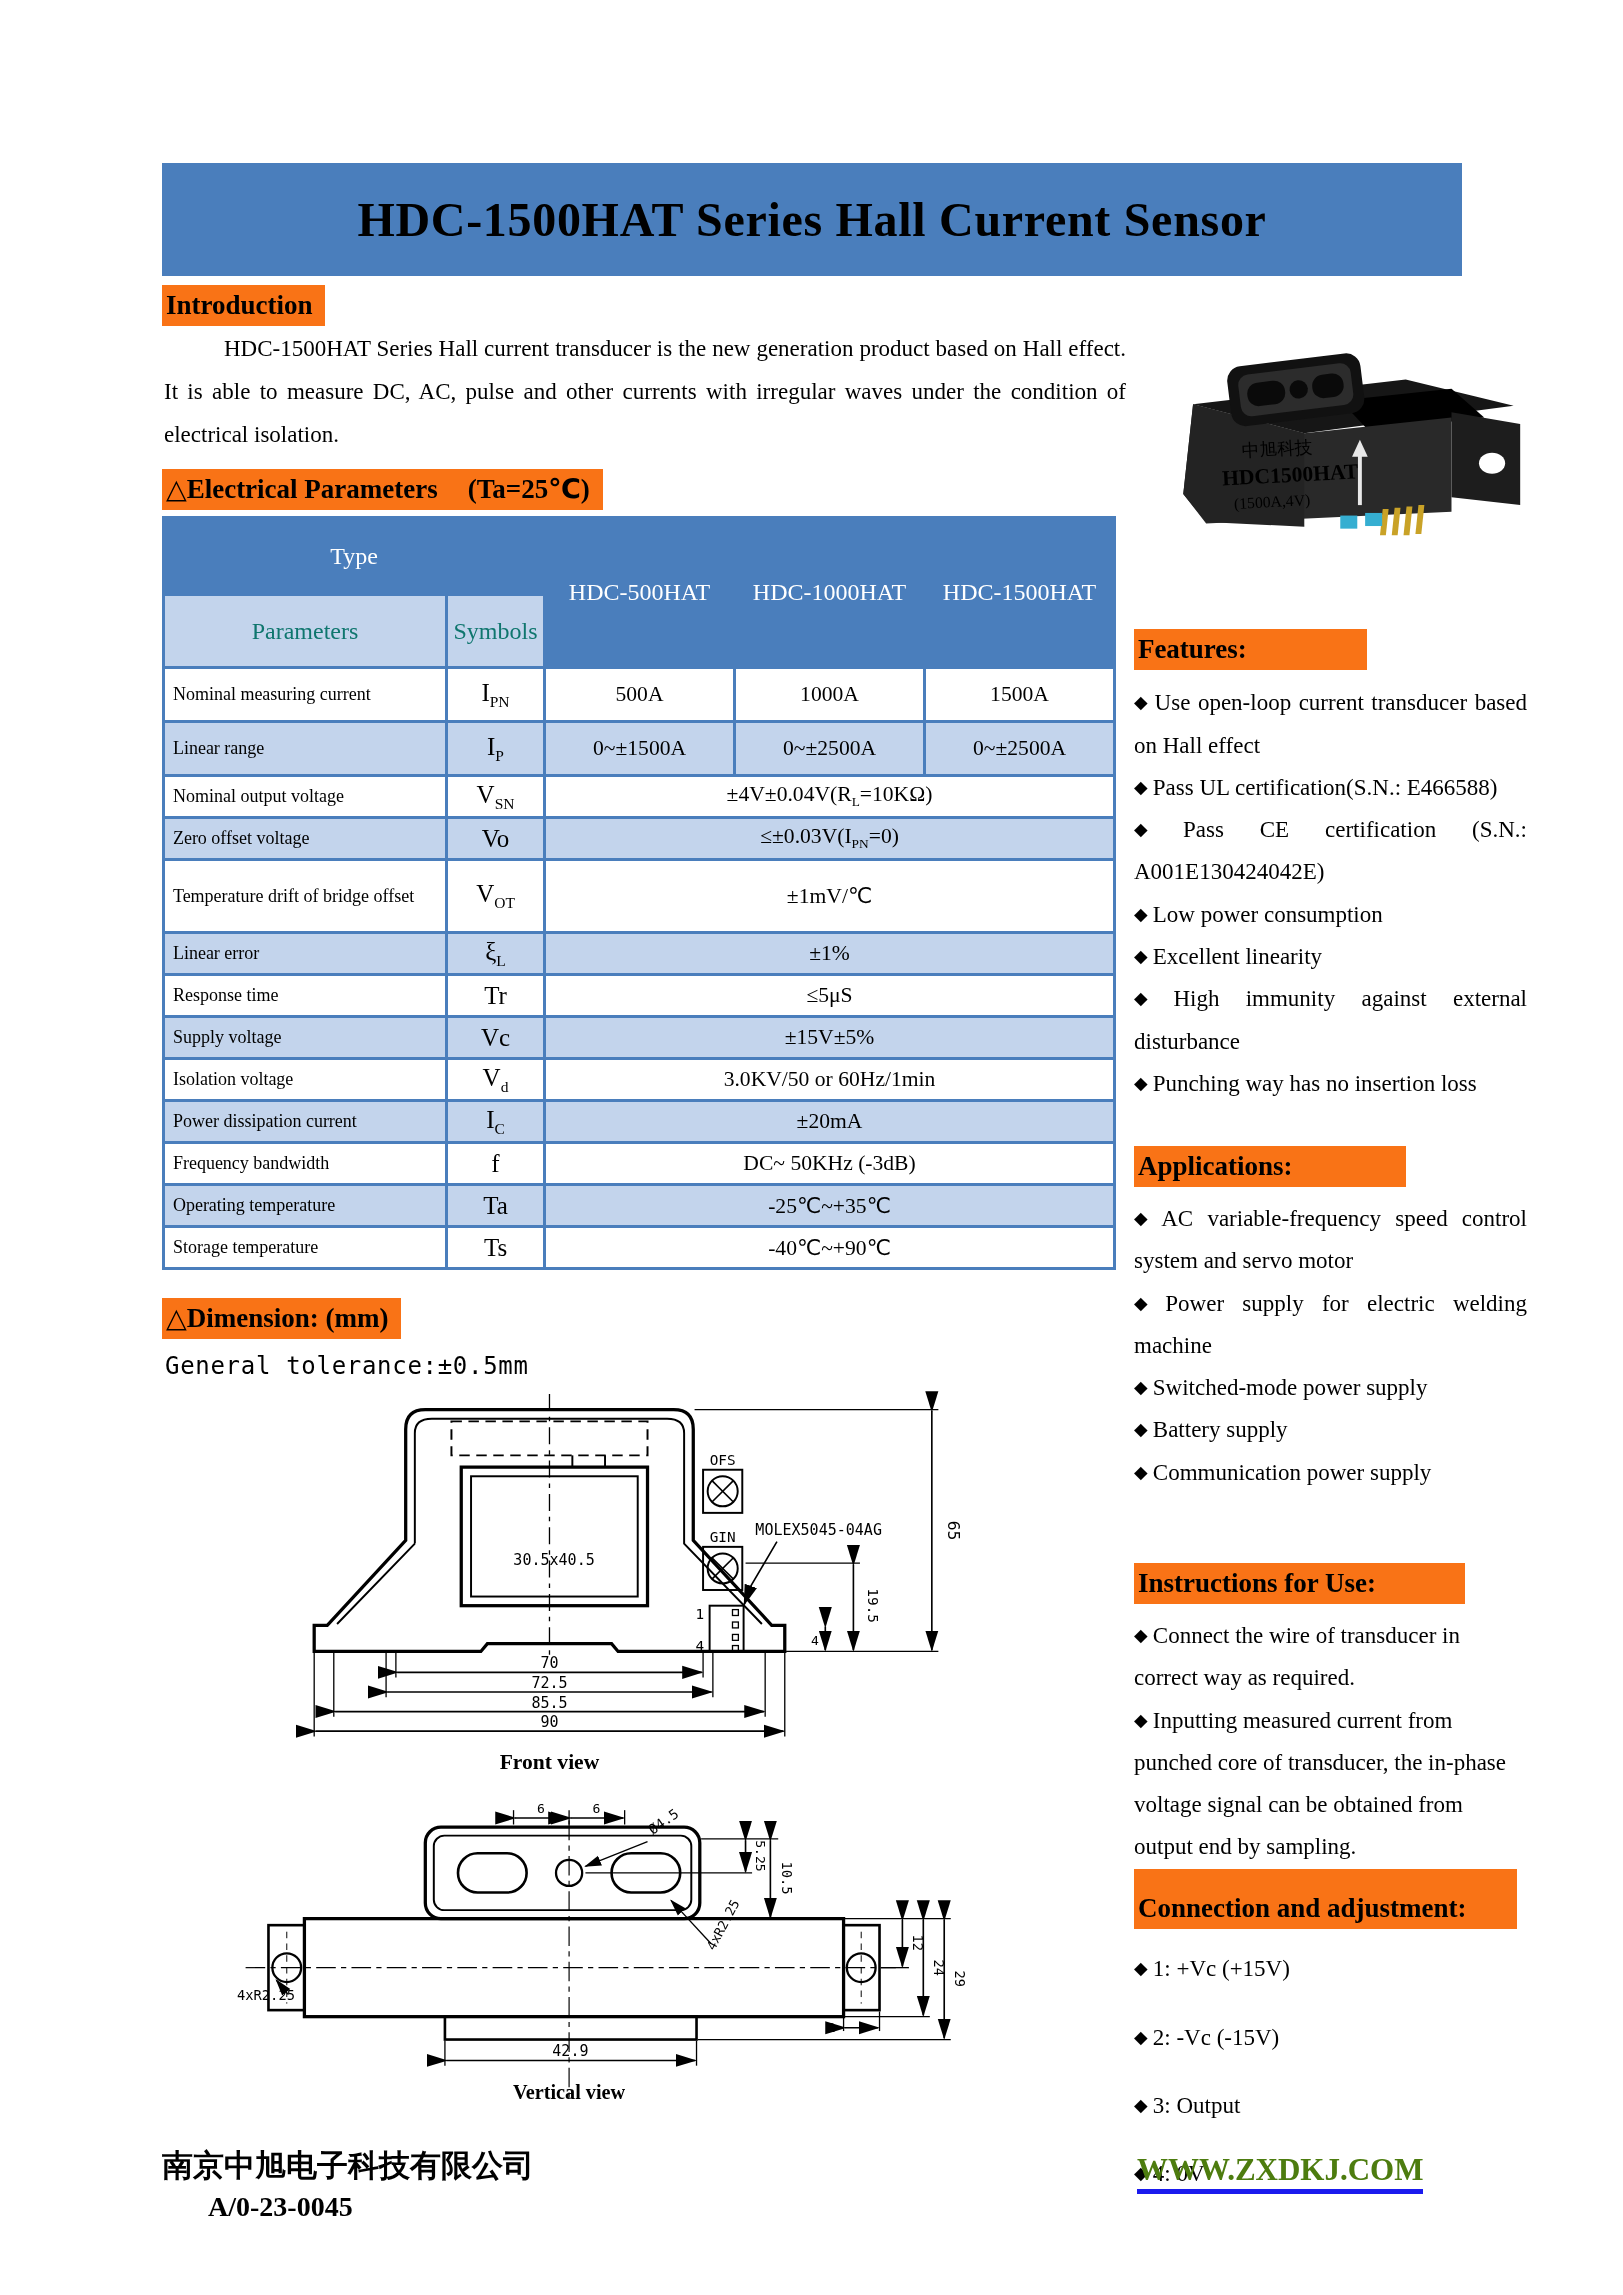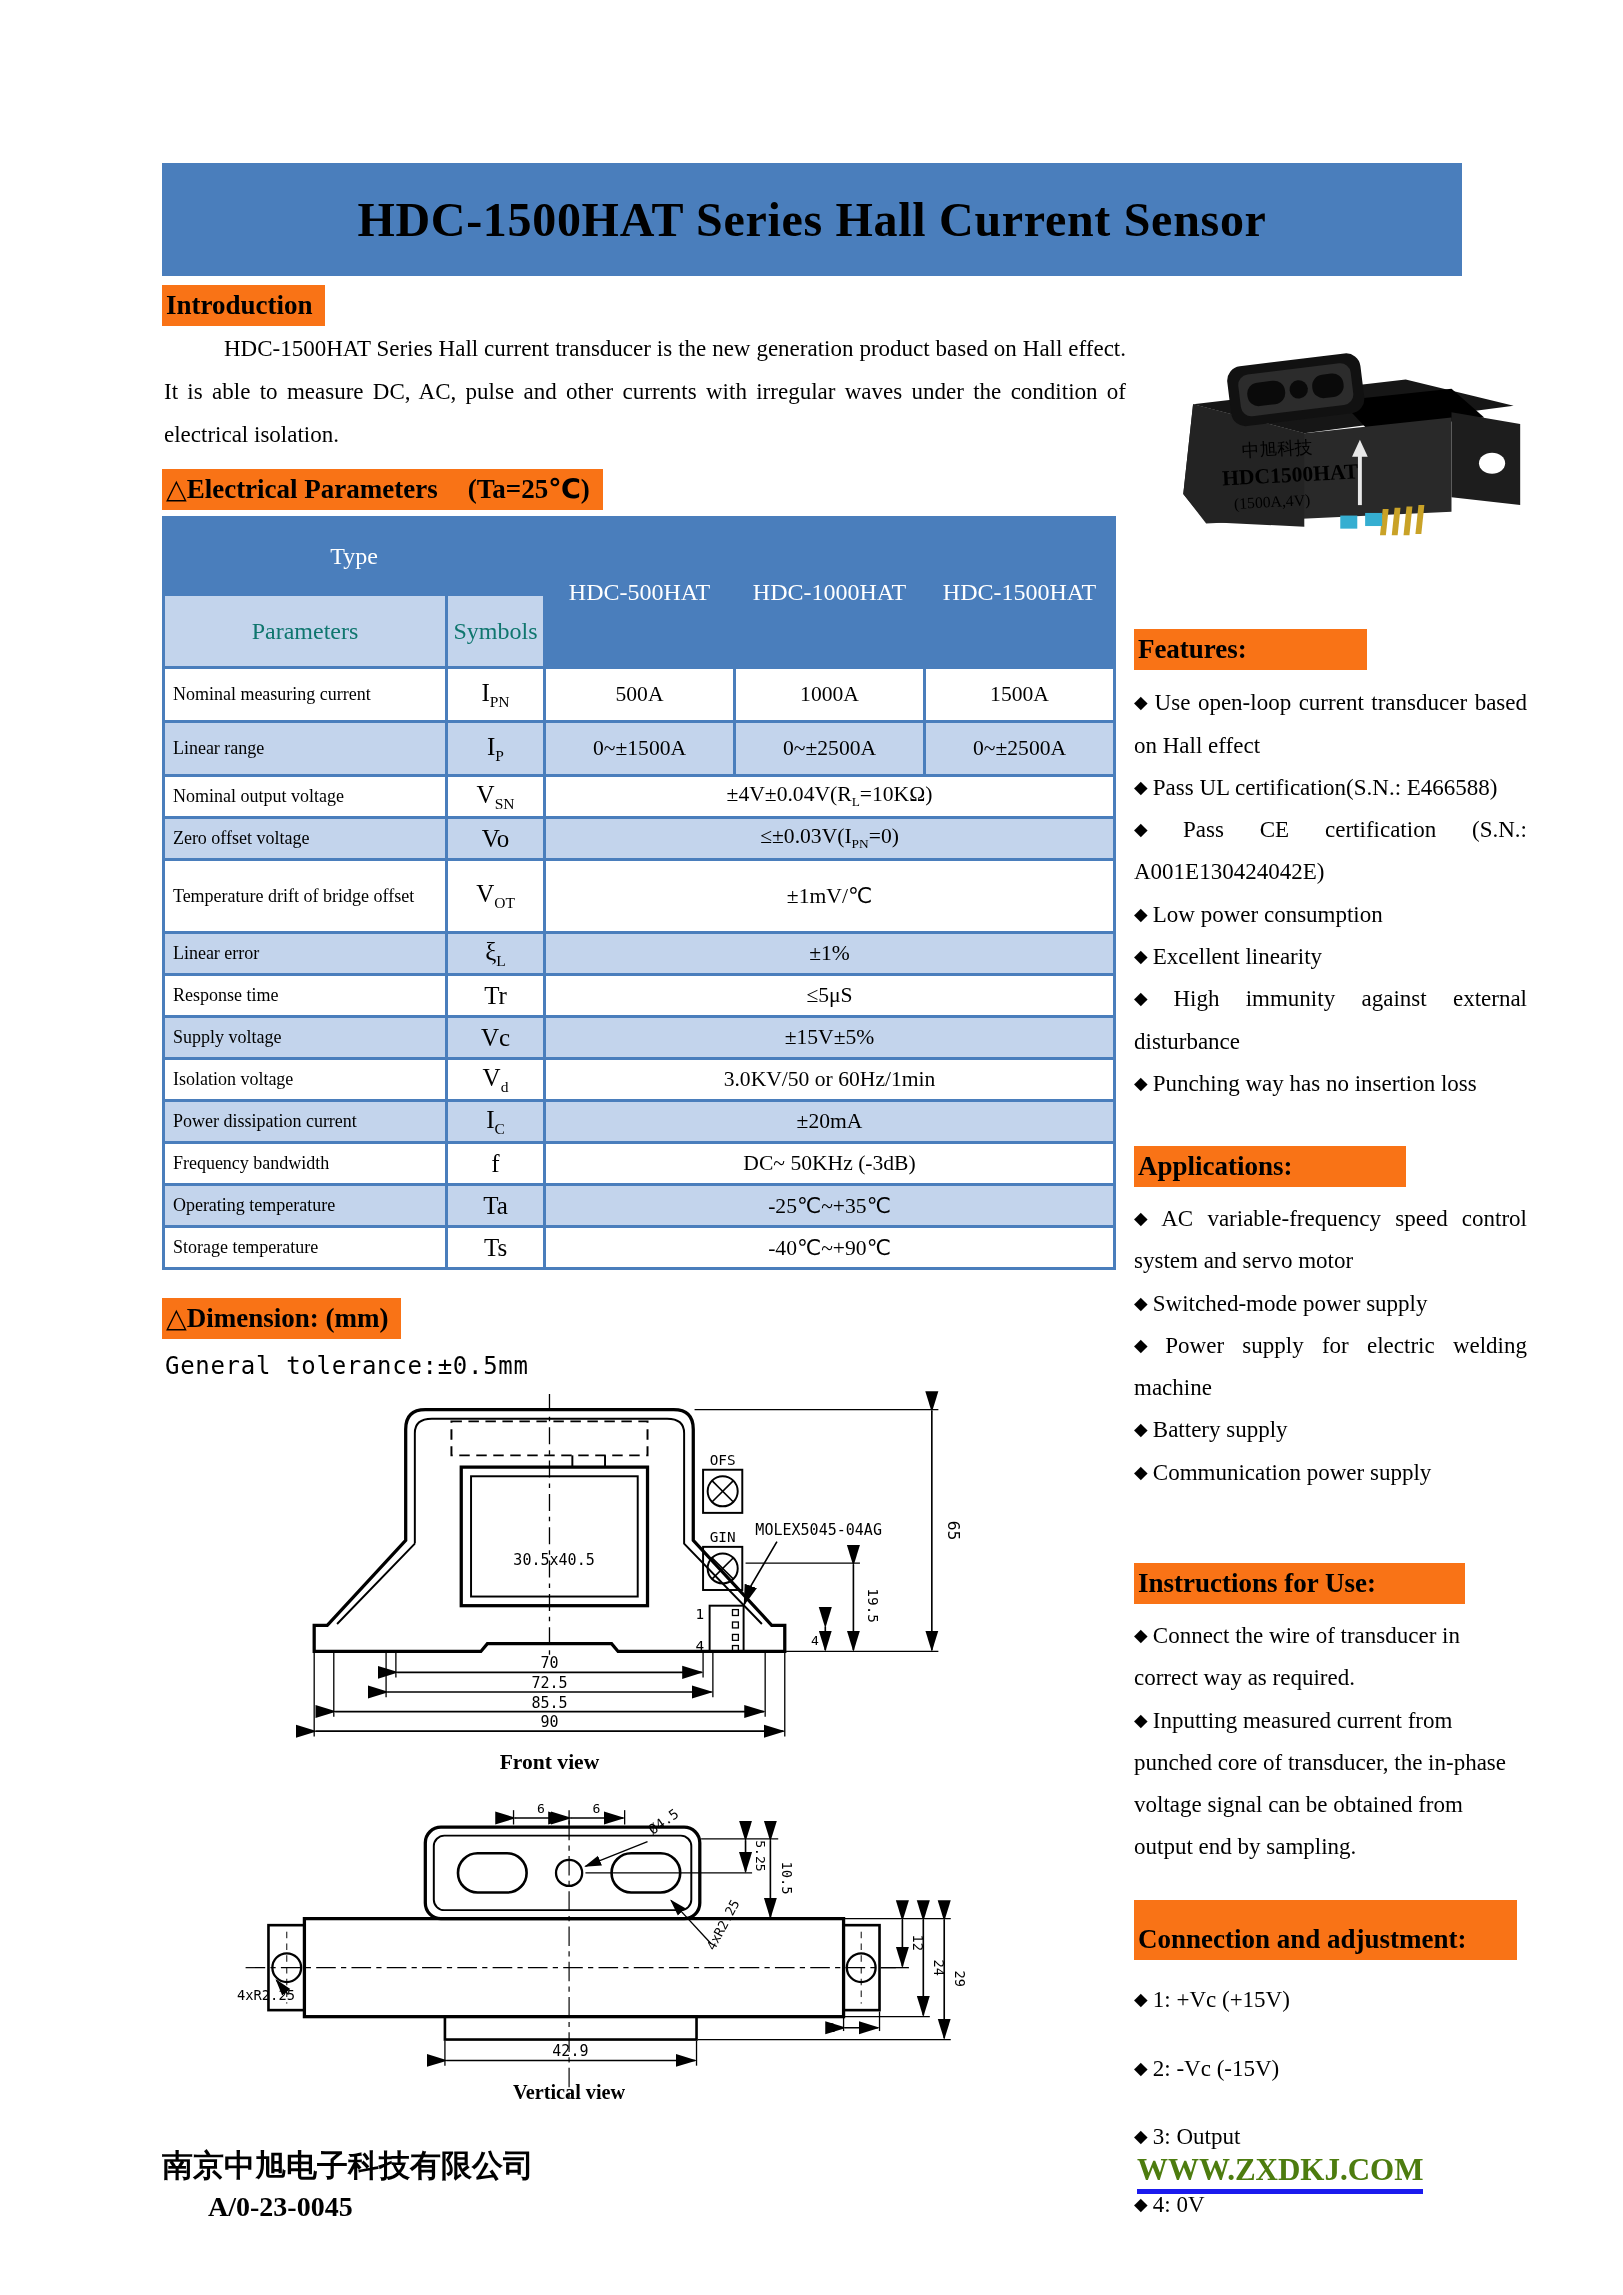--- a/index.html
+++ b/index.html
@@ -48,21 +48,21 @@
   .cad{font-family:"DejaVu Sans Mono",monospace;}
   .cap{font-family:"Liberation Serif",serif;font-weight:bold;}
 
   
   .rsec{position:absolute;left:1134px;width:393px;}
   .rlist{font-size:23px;line-height:1.84;text-align:justify;}
   .rlist .item{margin:0;}
   .rlist.leftal{text-align:left;}
   .b{font-size:17.7px;margin-right:5.2px;position:relative;top:-2px;}
   .conn .item{margin-bottom:26px;text-align:left;}
-  .ghead.tall{padding-top:23.6px;margin-top:31px;}
+  .ghead.tall{padding-top:23.6px;}
 
   
   .photo{position:absolute;left:1144px;top:340px;}
 
   
   .f-company{position:absolute;left:162px;top:2145px;font-size:31px;font-weight:bold;}
   .f-doc{position:absolute;left:162px;top:2191px;font-size:28px;font-weight:bold;margin-left:46px;}
   .f-url{position:absolute;left:1137px;top:2152px;font-size:31px;font-weight:bold;
          color:#4d7c0f;text-decoration:none;border-bottom:5.9px solid #1a1aee;padding-bottom:1.3px;}
 
@@ -369,22 +369,22 @@
       <div class="item"><span class="b">◆</span><span>Excellent linearity</span></div>
       <div class="item"><span class="b">◆</span><span>High immunity against external disturbance</span></div>
       <div class="item"><span class="b">◆</span><span>Punching way has no insertion loss</span></div>
     </div>
   </div>
 
   <div class="rsec" style="top:1146px;">
     <div class="ghead" style="min-width:255px;">Applications:</div>
     <div class="rlist" style="margin-top:10.5px;">
       <div class="item"><span class="b">◆</span><span>AC variable-frequency speed control system and servo motor</span></div>
+      <div class="item"><span class="b">◆</span><span>Power supply for electric welding machine</span></div>
       <div class="item"><span class="b">◆</span><span>Switched-mode power supply</span></div>
-      <div class="item"><span class="b">◆</span><span>Power supply for electric welding machine</span></div>
       <div class="item"><span class="b">◆</span><span>Battery supply</span></div>
       <div class="item"><span class="b">◆</span><span>Communication power supply</span></div>
     </div>
   </div>
 
   <div class="rsec" style="top:1563px;">
     <div class="ghead" style="min-width:314px;">Instructions for Use:</div>
     <div class="rlist leftal" style="margin-top:10.5px;">
       <div class="item"><span class="b">◆</span><span>Connect the wire of transducer in correct way as required.</span></div>
       <div class="item"><span class="b">◆</span><span>Inputting measured current from punched core of transducer, the in-phase voltage signal can be obtained from output end by sampling.</span></div>

